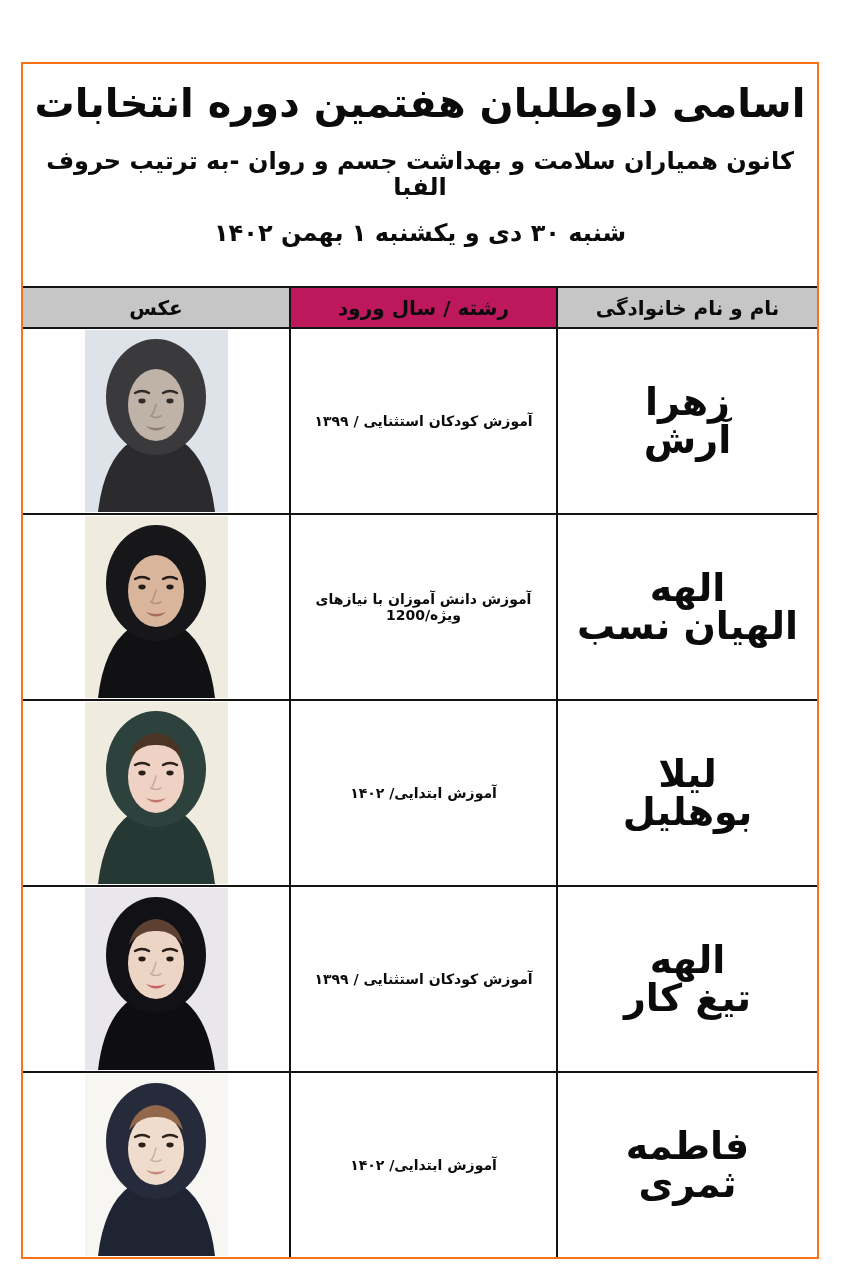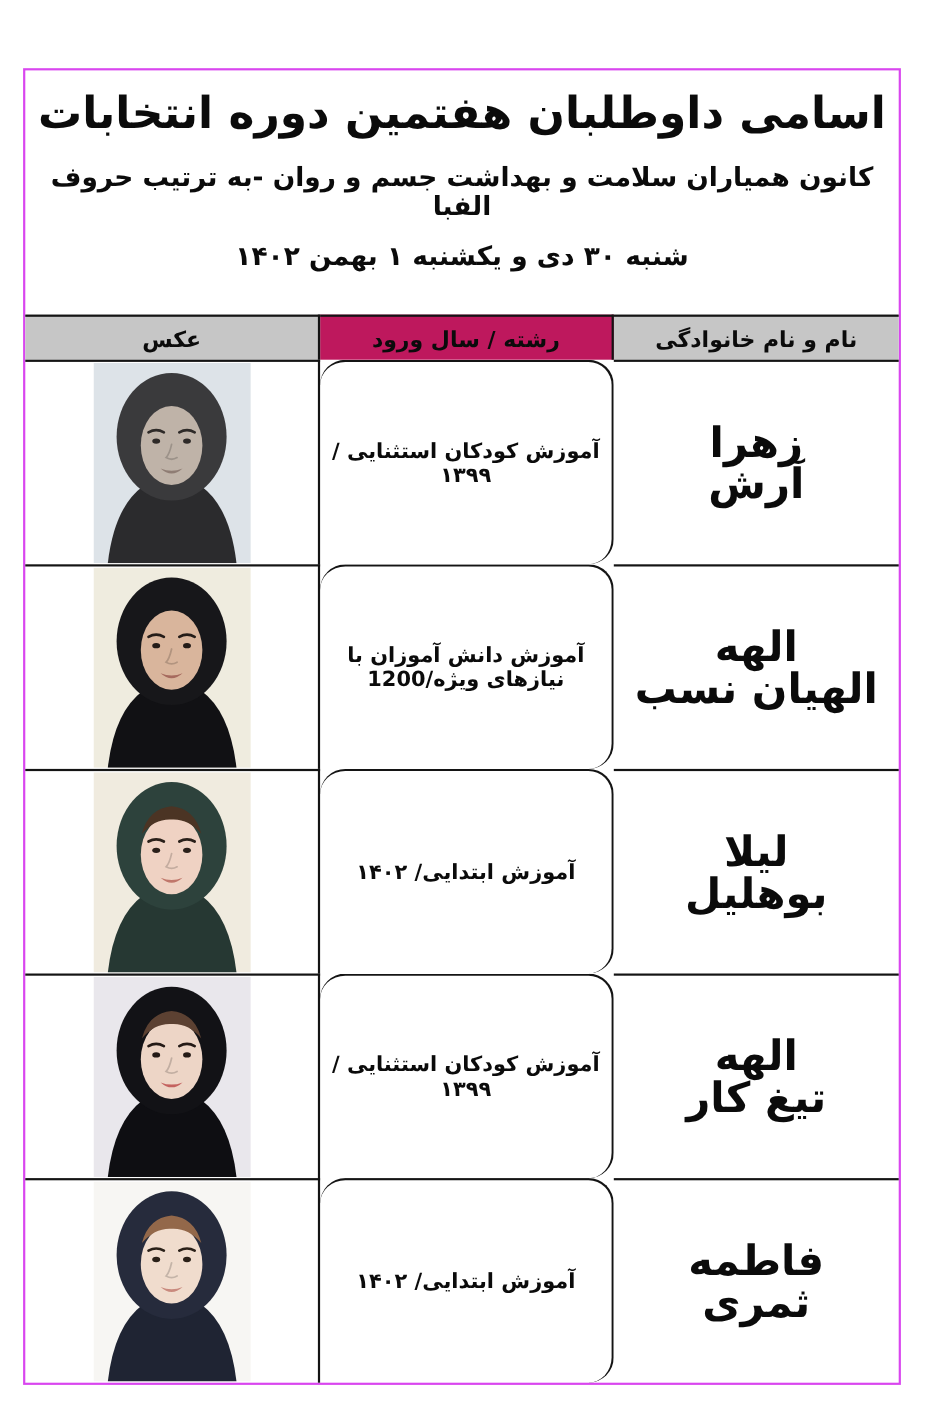--- a/index.html
+++ b/index.html
@@ -2,21 +2,21 @@
 <html lang="fa"><head>
 <meta charset="utf-8">
 <style>
   html,body{margin:0;padding:0;}
   body{
     width:844px;height:1280px;background:#ffffff;position:relative;
     font-family:"DejaVu Sans",sans-serif;color:#0b0b0b;overflow:hidden;
   }
   .doc{
     position:absolute;left:21px;top:62px;width:798px;height:1197px;
-    border:2px solid #d946ef;direction:rtl;background:#fff;box-sizing:border-box;
+    border:2px solid #f97316;direction:rtl;background:#fff;box-sizing:border-box;
   }
   .doc-header{position:absolute;top:0;left:0;right:0;height:222px;text-align:center;}
   .title{
     font-size:40px;font-weight:bold;margin:16px 8px 22px;letter-spacing:0;
     line-height:1.15;
   }
   .sub{font-size:24px;font-weight:bold;margin:0 8px 19px;line-height:1.1;}
   .grid{
     position:absolute;top:222px;left:0;right:0;bottom:0;
     display:grid;direction:rtl;
@@ -24,21 +24,21 @@
     grid-template-rows:41px repeat(5,1fr);
   }
   .cell{
     border-top:2px solid #141414;
     display:flex;align-items:center;justify-content:center;
     box-sizing:border-box;overflow:hidden;
   }
   .cell:nth-child(3n+2),.cell:nth-child(3n+3){border-inline-start:2px solid #141414;}
   .ghead{font-weight:bold;font-size:20px;}
   .namecell{flex-direction:column;font-weight:bold;font-size:38px;line-height:1;}
-  .majorcell{font-weight:bold;font-size:19px;padding:16px 8px;text-align:center;border-radius:23px;}
+  .majorcell{font-weight:bold;font-size:14px;padding:16px 8px;text-align:center;}
   .photocell{padding:2px 0;}
   .ph{width:143px;height:182px;}
   .ph svg{display:block;}
 </style>
 </head>
 <body>
 
 <div class="doc">
 
   <div class="doc-header">

